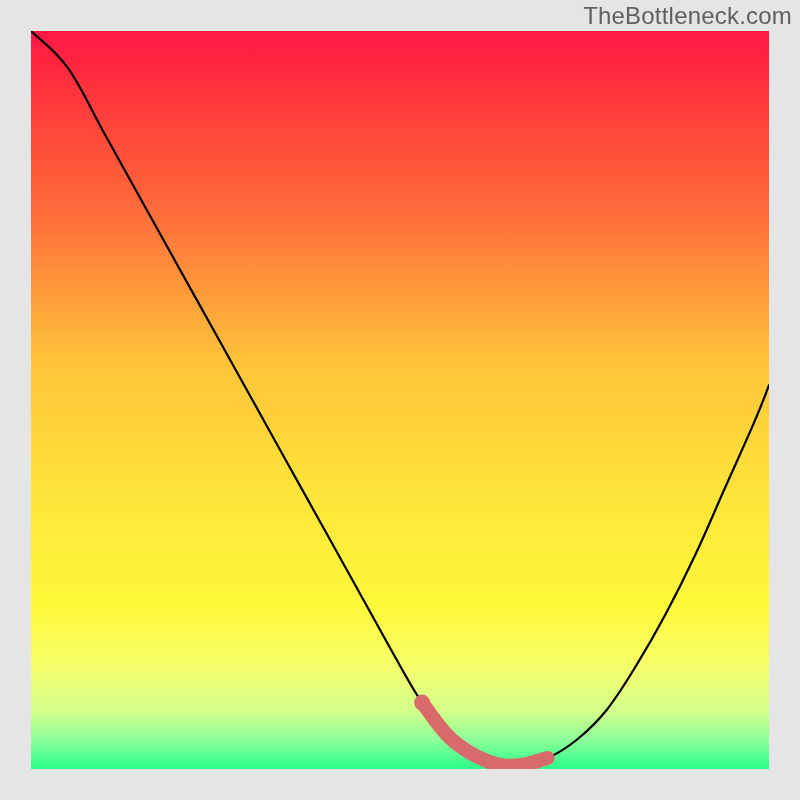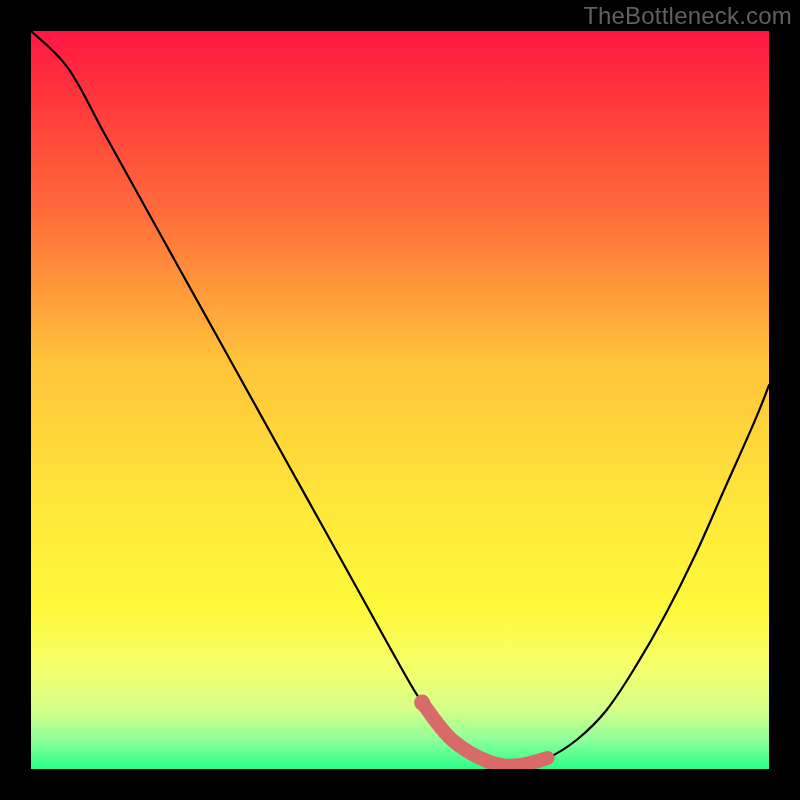--- a/index.html
+++ b/index.html
@@ -1,21 +1,21 @@
 <!DOCTYPE html>
 <html><head>
 <meta charset="utf-8">
 <style>
   * { margin: 0; padding: 0; box-sizing: border-box; }
   html, body { width: 800px; height: 800px; overflow: hidden; background: #fff; }
   .frame {
     position: relative;
     width: 800px;
     height: 800px;
-    background: #000000;
+    background: #e5e5e5;
   }
   .watermark {
     position: absolute;
     top: 2px;
     right: 8px;
     font-family: Arial, Helvetica, sans-serif;
     font-size: 24px;
     font-weight: 500;
     color: #606060;
     letter-spacing: 0.2px;

